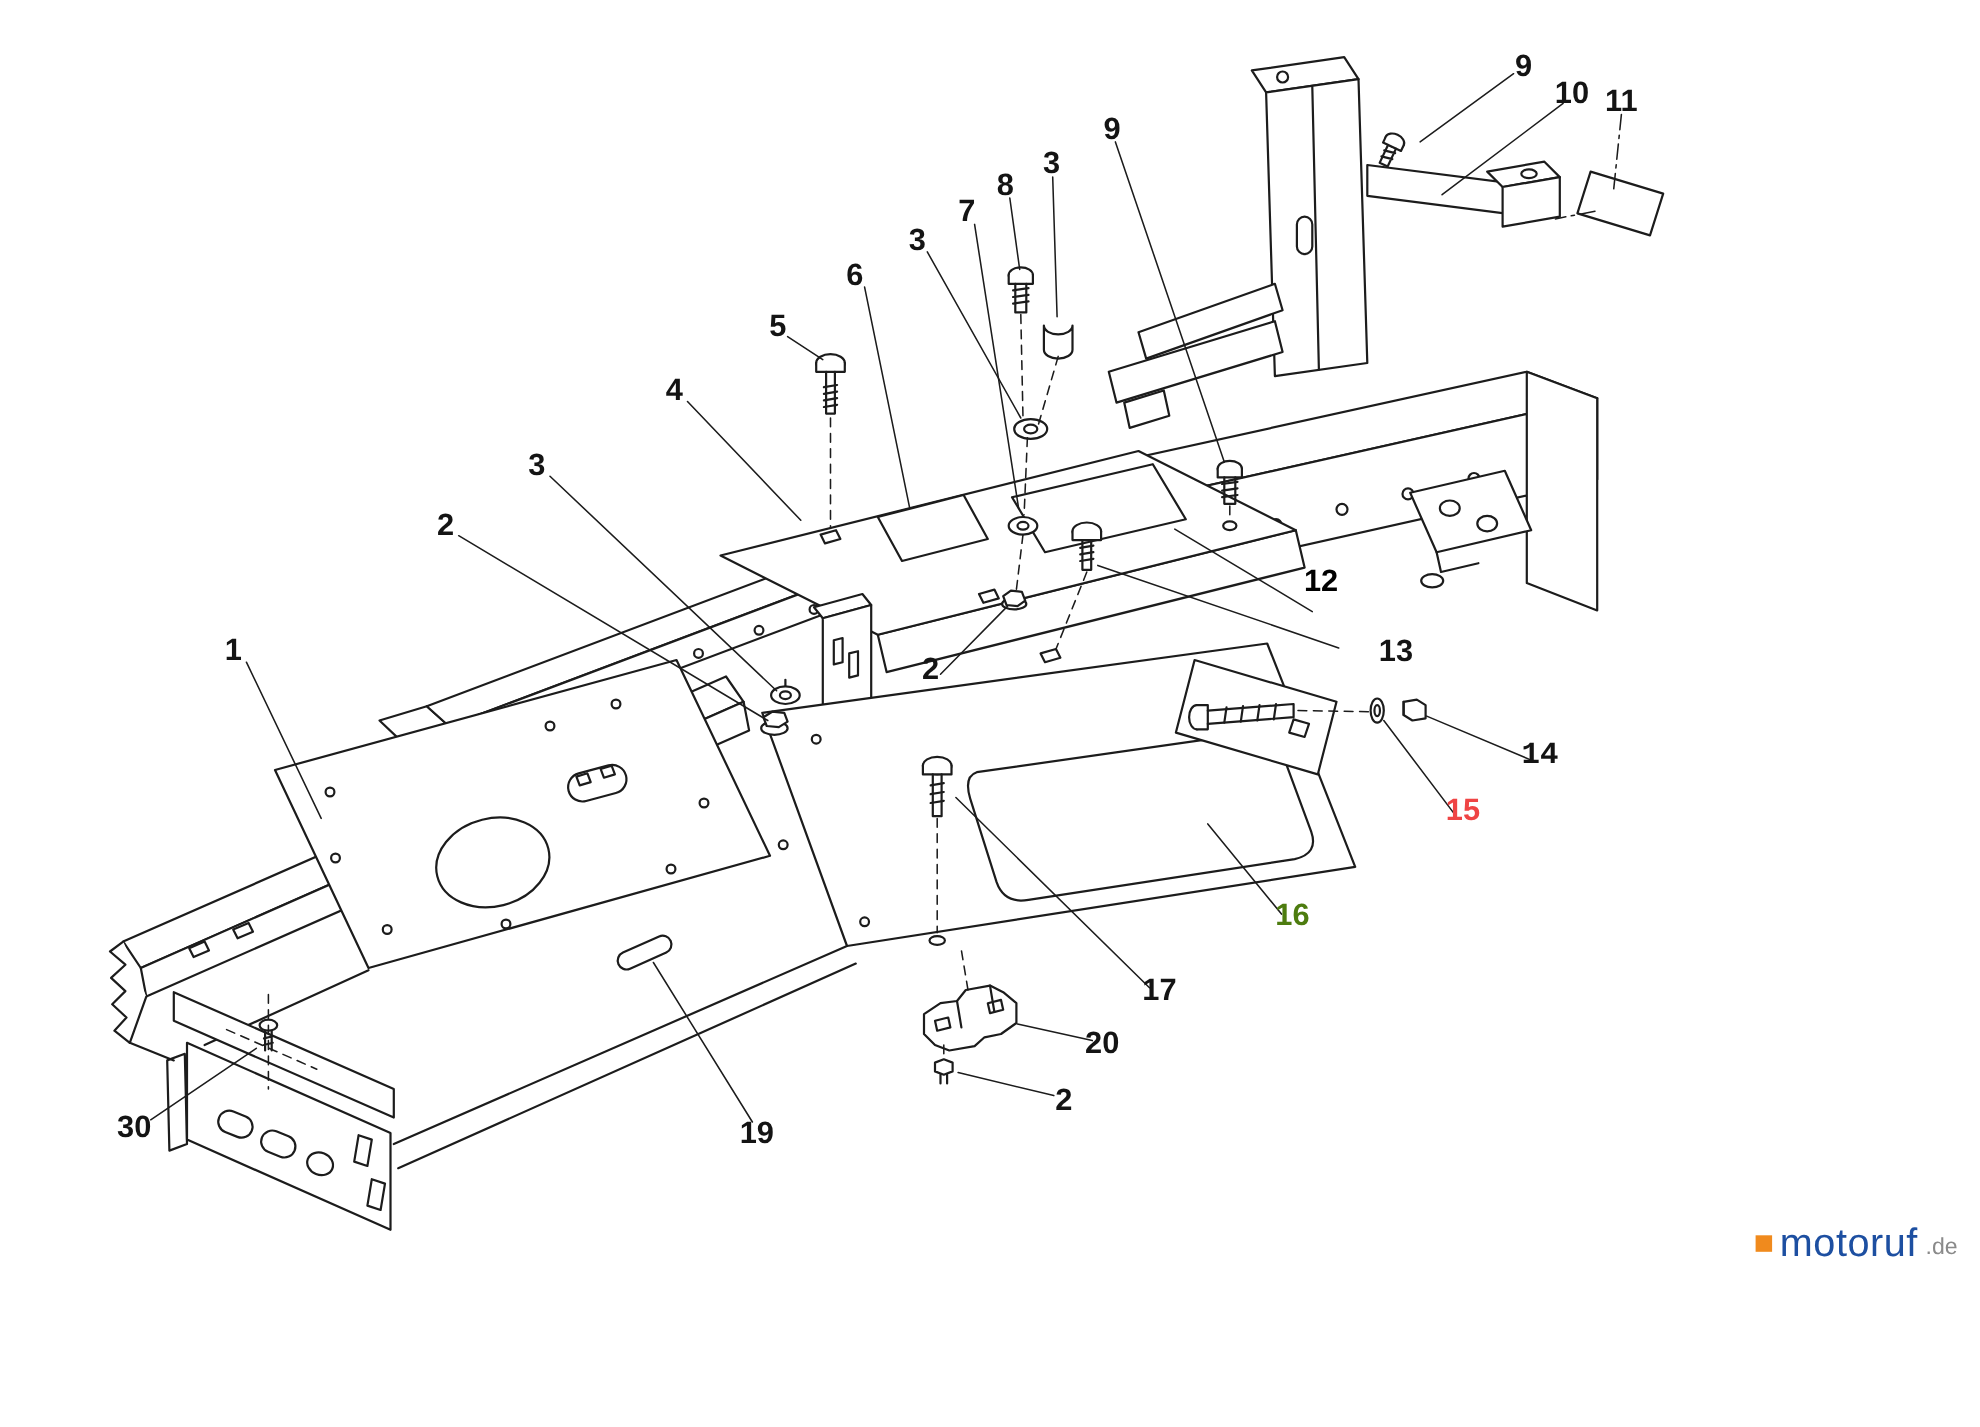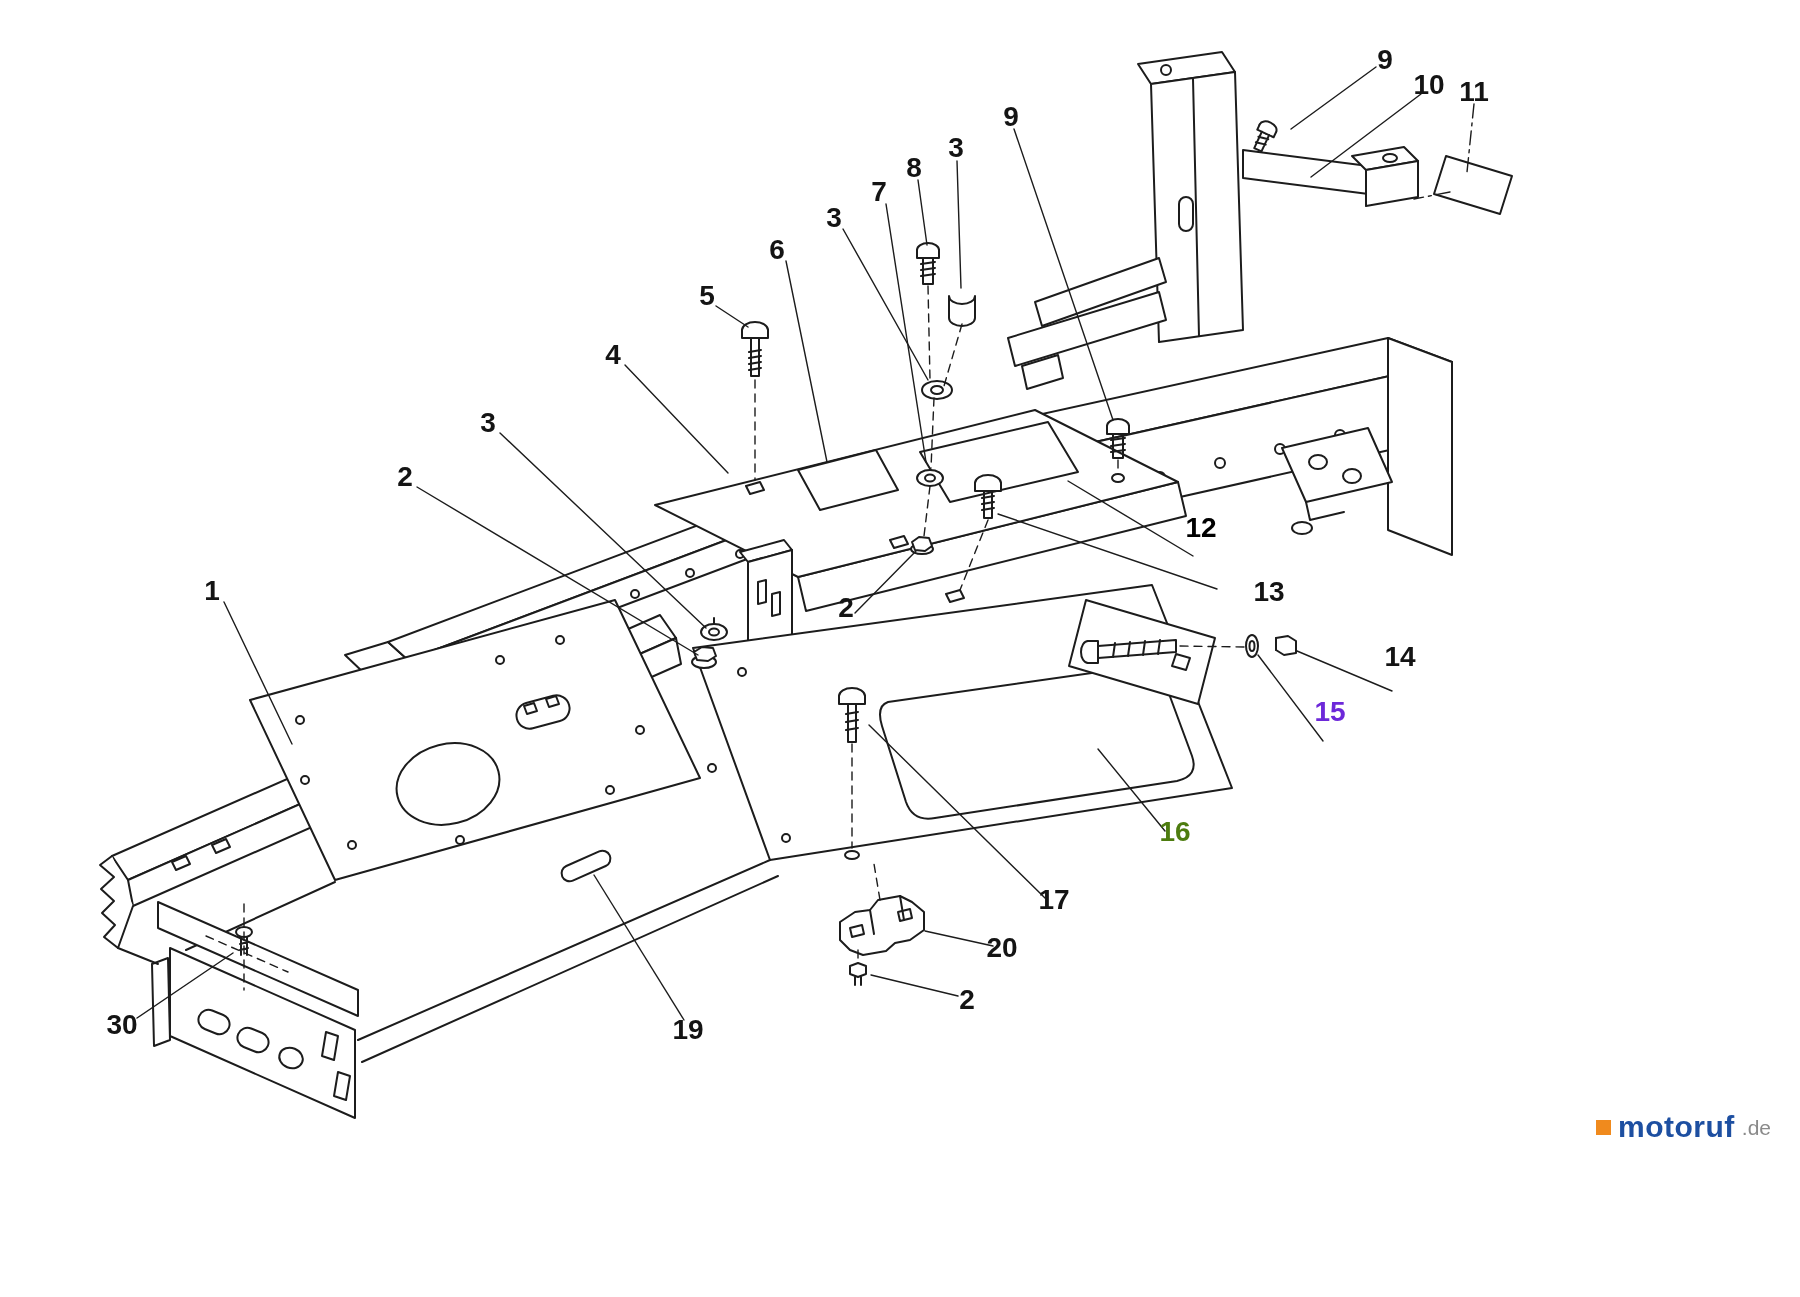--- a/index.html
+++ b/index.html
@@ -6,21 +6,21 @@
   .stage{position:relative;width:1800px;height:1297px;background:#ffffff;overflow:hidden;
          font-family:"Liberation Sans",sans-serif;}
   .art-svg{position:absolute;left:0;top:0;}
   .callout-layer{position:absolute;left:0;top:0;width:100%;height:100%;pointer-events:none;}
   .callout{position:absolute;transform:translate(-50%,-50%);
            font-family:"Liberation Sans",sans-serif;font-weight:bold;font-size:28px;color:#141414;
            line-height:1;}
   .watermark{position:absolute;left:1596px;top:1112px;display:flex;align-items:center;gap:7px;
              text-decoration:none;}
   .wm-square{display:inline-block;width:15px;height:15px;background:#f08a1d;}
-  .wm-brand{font-weight:bold;font-size:30px;color:#1d4fa1;letter-spacing:.5px;line-height:1;}
+  .wm-brand{font-weight:normal;font-size:36px;color:#1d4fa1;letter-spacing:.5px;line-height:1;}
   .wm-tld{font-size:21px;color:#8a8a8a;align-self:flex-end;padding-bottom:2px;}
 </style>
 </head>
 <body>
 
 <div class="stage">
 
 <svg class="art-svg" width="1800" height="1297" viewBox="0 0 1800 1297">
   <g stroke="#1c1c1c" stroke-width="2" fill="none" stroke-linecap="round" stroke-linejoin="round">
 
@@ -299,22 +299,22 @@
       <div class="callout" style="left: 914px; top: 168px; color: rgb(20, 20, 20);">8</div>
       <div class="callout" style="left: 956px; top: 148px; color: rgb(20, 20, 20);">3</div>
       <div class="callout" style="left: 1011px; top: 117px; color: rgb(20, 20, 20);">9</div>
       <div class="callout" style="left: 834px; top: 218px; color: rgb(20, 20, 20);">3</div>
       <div class="callout" style="left: 846px; top: 608px; color: rgb(20, 20, 20);">2</div>
       <div class="callout" style="left: 1385px; top: 60px; color: rgb(20, 20, 20);">9</div>
       <div class="callout" style="left: 1429px; top: 85px; color: rgb(20, 20, 20);">10</div>
       <div class="callout" style="left: 1474px; top: 92px; color: rgb(20, 20, 20);">11</div>
       <div class="callout" style="left: 1201px; top: 528px; color: #000000; text-align: center;">12</div>
       <div class="callout" style="left: 1225px; top: 592px; color: rgb(20, 20, 20); margin-left: 44px;">13</div>
-      <div class="callout" style="left: 1400px; top: 657px; color: rgb(20, 20, 20);">14</div>
-      <div class="callout" style="left: 1330px; top: 712px; color: #6d28d9; text-align: center;">15</div>
+      <div class="callout" style="left: 1400px; top: 688px; color: rgb(20, 20, 20); font-family: Liberation Mono, monospace;">14</div>
+      <div class="callout" style="left: 1330px; top: 736px; color: #ef4444; text-align: center;">15</div>
       <div class="callout" style="left: 1175px; top: 832px; color: #4d7c0f;">16</div>
       <div class="callout" style="left: 1054px; top: 900px; color: rgb(20, 20, 20);">17</div>
       <div class="callout" style="left: 1002px; top: 948px; color: rgb(20, 20, 20);">20</div>
       <div class="callout" style="left: 967px; top: 1000px; color: rgb(20, 20, 20);">2</div>
       <div class="callout" style="left: 688px; top: 1030px; color: rgb(20, 20, 20);">19</div>
       <div class="callout" style="left: 122px; top: 1025px; color: rgb(20, 20, 20);">30</div>
     </div>
 
 <a class="watermark" href="#">
   <span class="wm-square" style="background: rgb(240, 138, 29);"></span>

